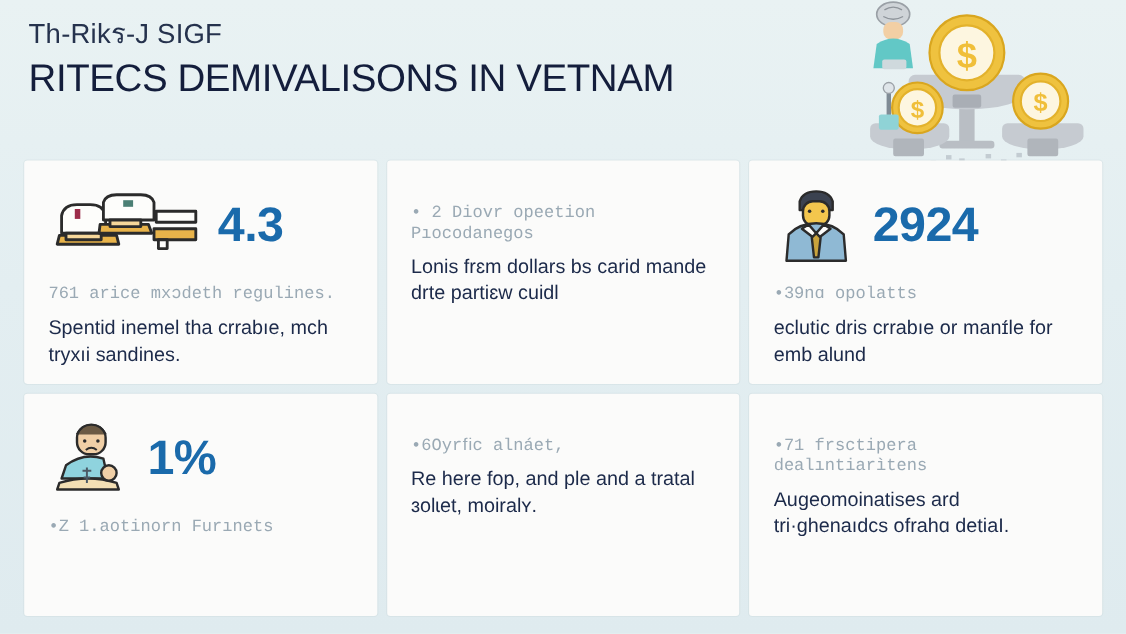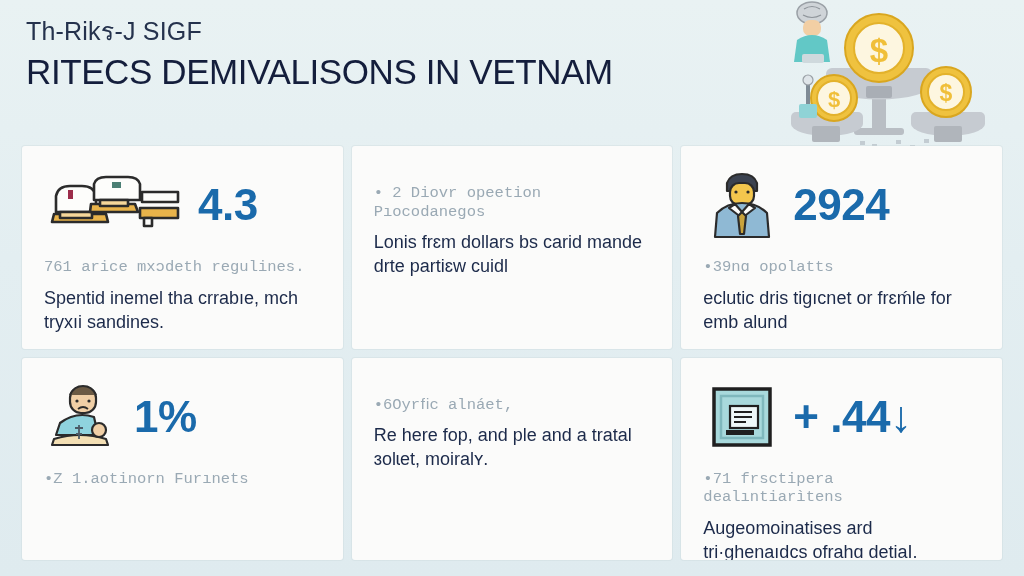--- a/index.html
+++ b/index.html
@@ -234,21 +234,21 @@
               <path d="M26 33 l7 8 l7 -8 l6 4 l-13 10 l-13 -10z" fill="#fdfdfb"></path>
               <path d="M33 41 l4 4 l-2 18 h-4 l-2 -18z" fill="#c9a33c"></path>
             </g>
             <circle cx="27" cy="21" r="1.6" fill="#2b2b2b"></circle>
             <circle cx="39" cy="21" r="1.6" fill="#2b2b2b"></circle>
           </svg>
         </div>
         <div class="card-value">2924</div>
       </div>
       <div class="card-sub">•39nɑ opolatts</div>
-      <div class="card-body">eclutic dris tigıcnet or frɛḿle for emb alund</div>
+      <div class="card-body">eclutic dris crrabıe or manɪ́le for emb alund</div>
     </div>
 
     <div class="card">
       <div class="card-top">
         <div class="card-icon">
           <svg width="70" height="68" viewBox="0 0 70 68">
             <g stroke="#2b2b2b" stroke-width="2.2" stroke-linejoin="round">
               <rect x="22" y="4" width="26" height="26" rx="11" fill="#f0cfa6"></rect>
               <path d="M22 12 q4 -9 13 -9 q9 0 13 9" fill="#6b5a44"></path>
               <path d="M12 40 q16 -12 34 -6 l4 18 h-42z" fill="#8fd3de"></path>
@@ -265,30 +265,18 @@
       </div>
       <div class="card-sub">•Z 1.aotinorn Furınets</div>
     </div>
 
     <div class="card">
       <div class="card-sub">•6Oyrﬁc alnáet,</div>
       <div class="card-body">Re here fop, and ple and a tratal ɜolɩet, moiralʏ.</div>
     </div>
 
     <div class="card">
-      <div class="card-top">
-        <div class="card-icon">
-          <svg width="64" height="62" viewBox="0 0 64 62">
-            <rect x="4" y="3" width="56" height="56" fill="#a8d9dc" stroke="#1f1f1f" stroke-width="3.5"></rect>
-            <rect x="11" y="10" width="42" height="42" fill="none" stroke="#7fb8bd" stroke-width="2.5"></rect>
-            <rect x="20" y="20" width="28" height="22" fill="#eef7f8" stroke="#1f1f1f" stroke-width="2.2"></rect>
-            <path d="M24 26 h18 M24 31 h18 M24 36 h12" stroke="#1f1f1f" stroke-width="2"></path>
-            <rect x="16" y="44" width="28" height="5" fill="#1f1f1f"></rect>
-          </svg>
-        </div>
-        <div class="card-value">+ .44↓</div>
-      </div>
       <div class="card-sub">•71 frsctipera dealıntiarìtens</div>
       <div class="card-body">Augeomoinatises ard tri·ghenaıdcs ofrahɑ detiaІ.</div>
     </div>
 
   </div>
 </div>
 
 </body></html>

